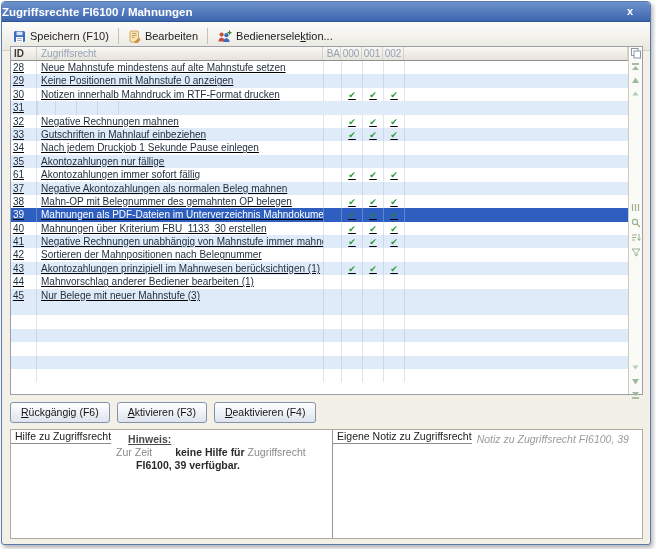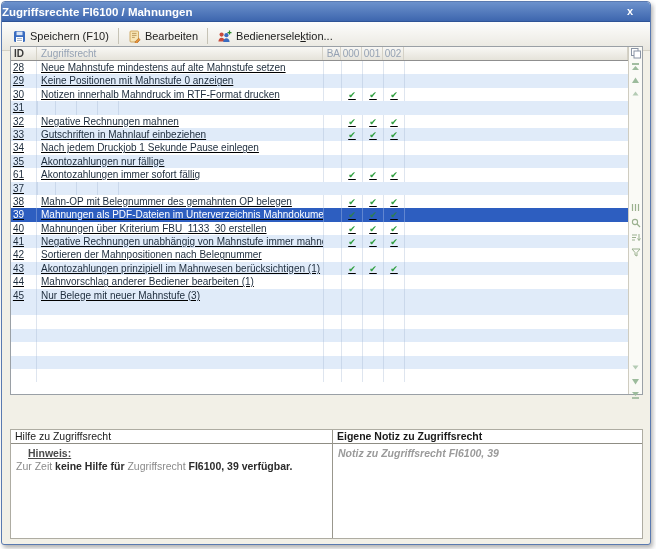--- a/index.html
+++ b/index.html
@@ -55,29 +55,29 @@
   .strip svg { display:block; margin:0 auto; }
 
   
   .action-bar { position:absolute; left:8px; top:400px; display:flex; gap:7px; }
   .btn { height:21px; padding:0 10px; font-size:10.5px; color:#141414; line-height:19px;
     background:linear-gradient(#ffffff,#dde4ee); border:1px solid #8292aa; border-radius:3px; }
 
   
   .panels { position:absolute; left:8px; top:427px; width:633px; height:110px;
     background:#fff; border:1px solid #aeaca2; display:flex; }
-  .panel { display:flex; flex-direction:column; }
+  .panel { display:flex; flex-direction:row; }
   .panel-help { width:322px; border-right:1px solid #99978d; }
-  .panel-note { flex:1;font-weight:bold; }
+  .panel-note { flex:1; }
   .panel-header { height:14px; line-height:13px; font-size:10.5px; color:#1a1a1a;
     padding-left:4px; border-bottom:1px solid #8f8d84; flex:none; }
   .panel-body { padding:3px 5px; font-size:10.5px; line-height:13px; }
   .hint-label { font-weight:bold; text-decoration:underline; color:#4a4a4a;padding-left:12px; }
   .hint-line .seg { color:#8a8a8a; }
-  .hint-line .seg.b { color:#2b2b2b; font-weight:bold; }
+  .hint-line .seg.b { color:#2b2b2b; font-weight:bold;margin-left:20px; }
   .note-text { font-style:italic; color:#9a9a9a; font-size:10.5px; }
 </style>
 </head>
 <body>
 
 <div class="window">
 
   <div class="titlebar">
     <span>Zugriffsrechte FI6100 / Mahnungen</span>
     <span class="close-btn">x</span>
@@ -209,20 +209,21 @@
             <div class="cell c-id">61</div>
             <div class="cell c-name">Akontozahlungen immer sofort fällig</div>
             <div class="cell c-ba"></div>
             <div class="cell c-chk"><span class="chk">✔</span></div>
             <div class="cell c-chk"><span class="chk">✔</span></div>
             <div class="cell c-chk"><span class="chk">✔</span></div>
             <div class="cell c-fill"></div>
           </div>
           <div class="row alt">
             <div class="cell c-id">37</div>
+            <div class="cell c-name">Negative Akontozahlungen als normalen Beleg mahnen</div>
             <div class="cell c-ba"></div>
             <div class="cell c-chk"></div>
             <div class="cell c-chk"></div>
             <div class="cell c-chk"></div>
             <div class="cell c-fill"></div>
           </div>
           <div class="row">
             <div class="cell c-id">38</div>
             <div class="cell c-name">Mahn-OP mit Belegnummer des gemahnten OP belegen</div>
             <div class="cell c-ba"></div>
@@ -407,20 +408,25 @@
         </span>
       <span class="sic" style="top:344px">
           <svg width="9" height="8" viewBox="0 0 9 8">
             <path d="M4.5 5 L8 1 H1 Z" fill="#9cbb9c"></path>
             <path d="M1 7h7" stroke="#84a884" stroke-width="1.3"></path>
           </svg>
         </span>
     </div>
   </div>
 
+  <div class="action-bar">
+    <button class="btn"><u>R</u>ückgängig (F6)</button>
+    <button class="btn"><u>A</u>ktivieren (F3)</button>
+    <button class="btn"><u>D</u>eaktivieren (F4)</button>
+  </div>
 
   <div class="panels">
     <div class="panel panel-help">
       <div class="panel-header">Hilfe zu Zugriffsrecht</div>
       <div class="panel-body">
         <div class="hint-label">Hinweis:</div>
         <div class="hint-line" id="hint-line"><span class="seg">Zur Zeit </span><span class="seg b">keine Hilfe für </span><span class="seg">Zugriffsrecht </span><span class="seg b">FI6100, 39 verfügbar.</span></div>
       </div>
     </div>
     <div class="panel panel-note">

